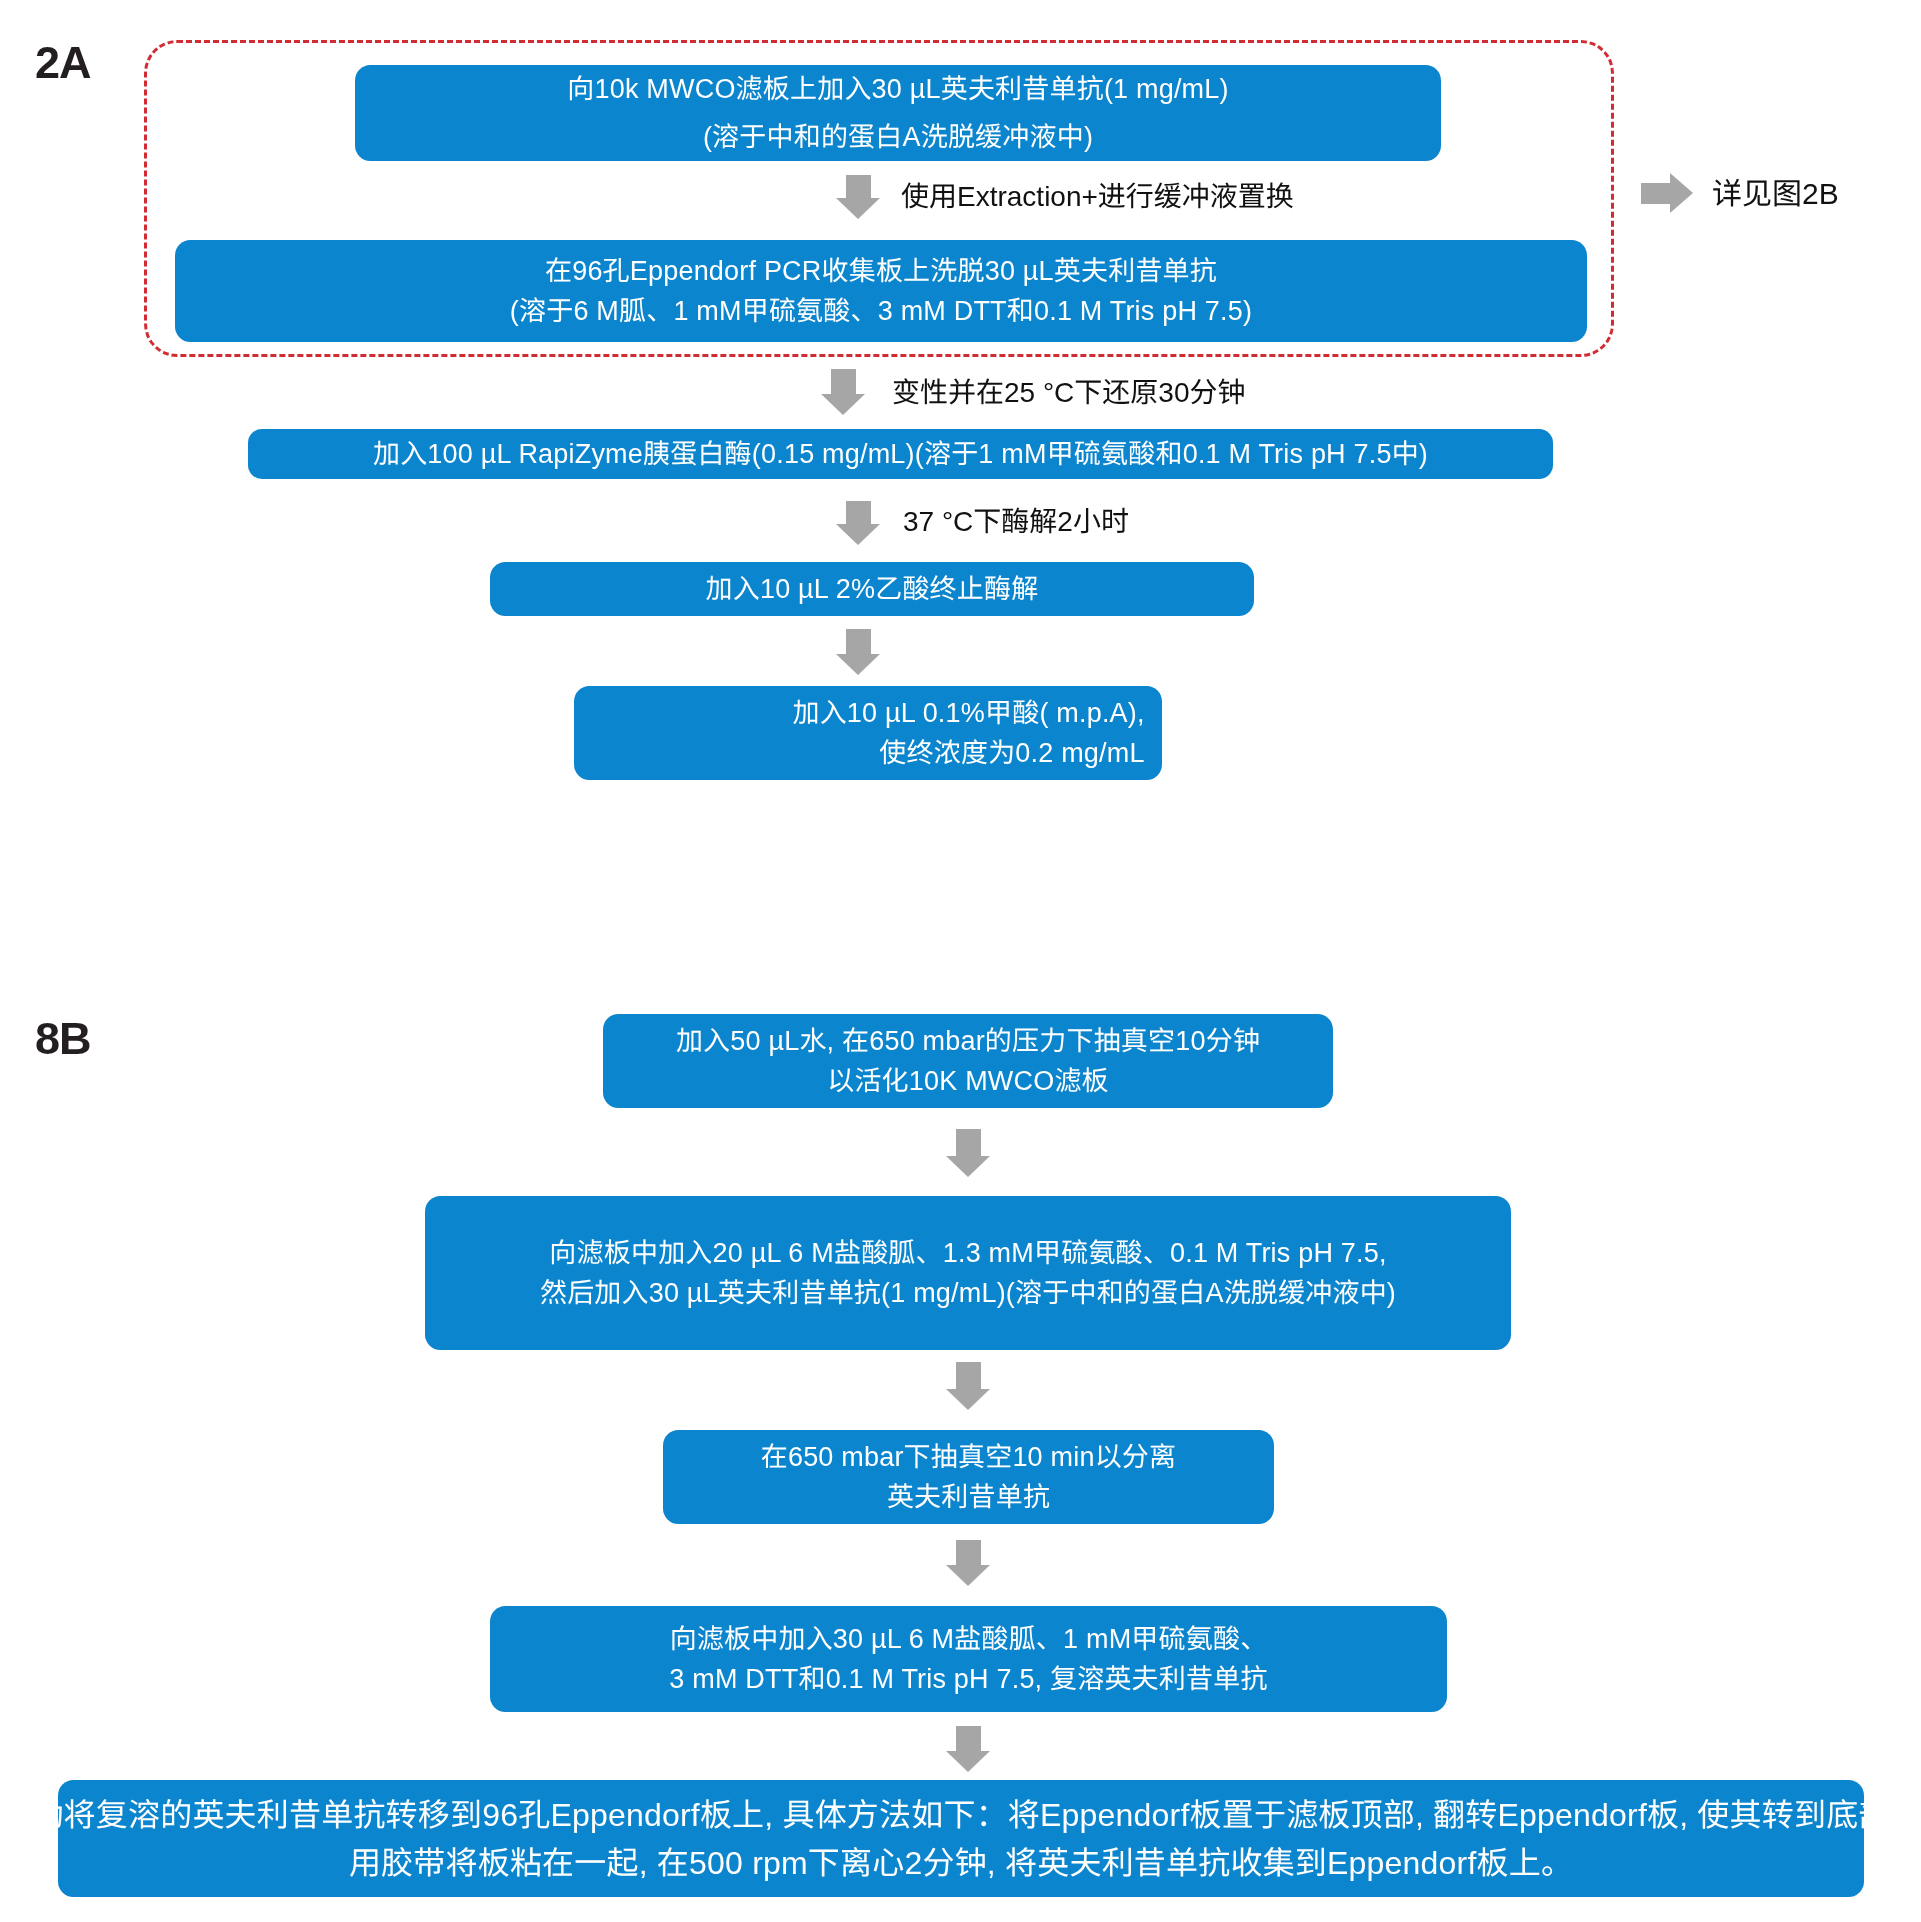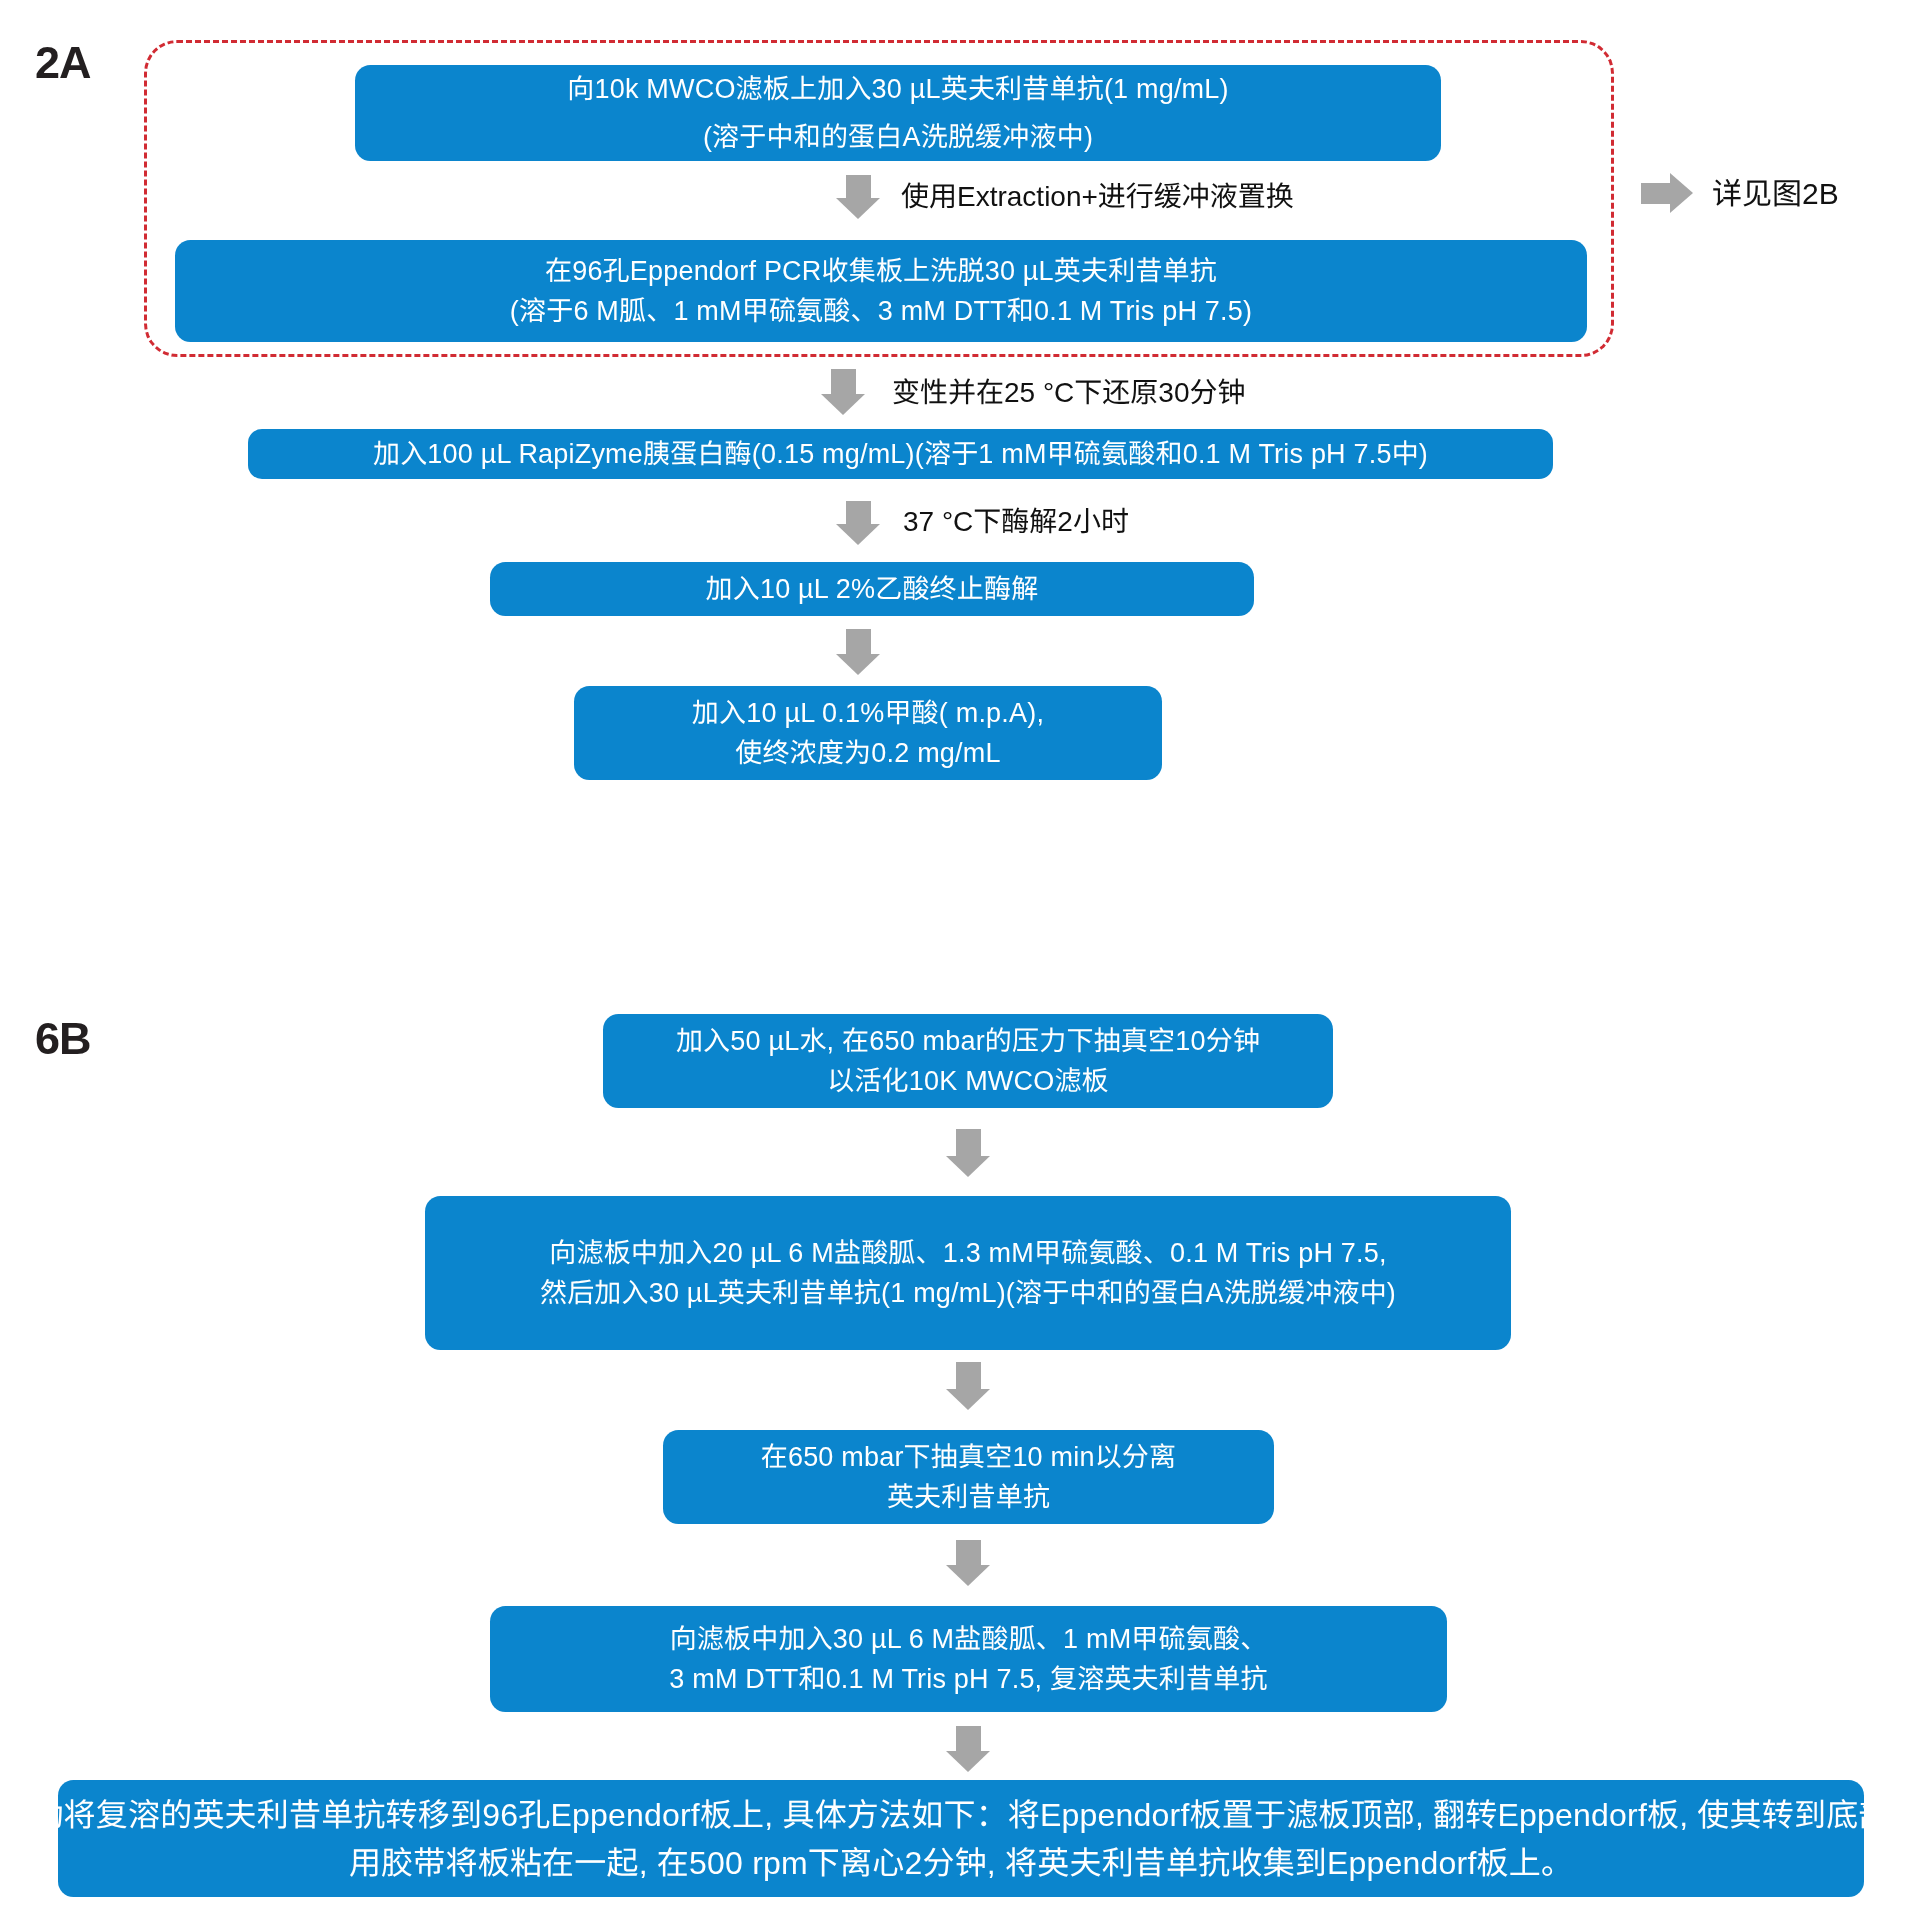--- a/index.html
+++ b/index.html
@@ -157,26 +157,26 @@
 
 <div class="box" style="left:490px; top:562px; width:764px; height:54px;">
   <span class="line">加入10 µL 2%乙酸终止酶解</span>
 </div>
 
 <div class="arrow-down" style="left:836px; top:629px;">
   <div class="shaft" style="height:25px;"></div>
   <div class="head"></div>
 </div>
 
-<div class="box" style="left:574px; top:686px; width:588px; height:94px;">
+<div class="box" style="left:574px; top:686px; width:588px; height:94px;align-items:flex-end;">
   <span class="line">加入10 µL 0.1%甲酸( m.p.A),</span>
   <span class="line">使终浓度为0.2 mg/mL</span>
 </div>
 
-<div class="panel-label" id="panel-label-2b">6B</div>
+<div class="panel-label" id="panel-label-2b">8B</div>
 
 <div class="box" style="left:603px; top:1014px; width:730px; height:94px;">
   <span class="line">加入50 µL水, 在650 mbar的压力下抽真空10分钟</span>
   <span class="line">以活化10K MWCO滤板</span>
 </div>
 
 <div class="arrow-down" style="left:946px; top:1129px;">
   <div class="shaft" style="height:27px;"></div>
   <div class="head"></div>
 </div>

